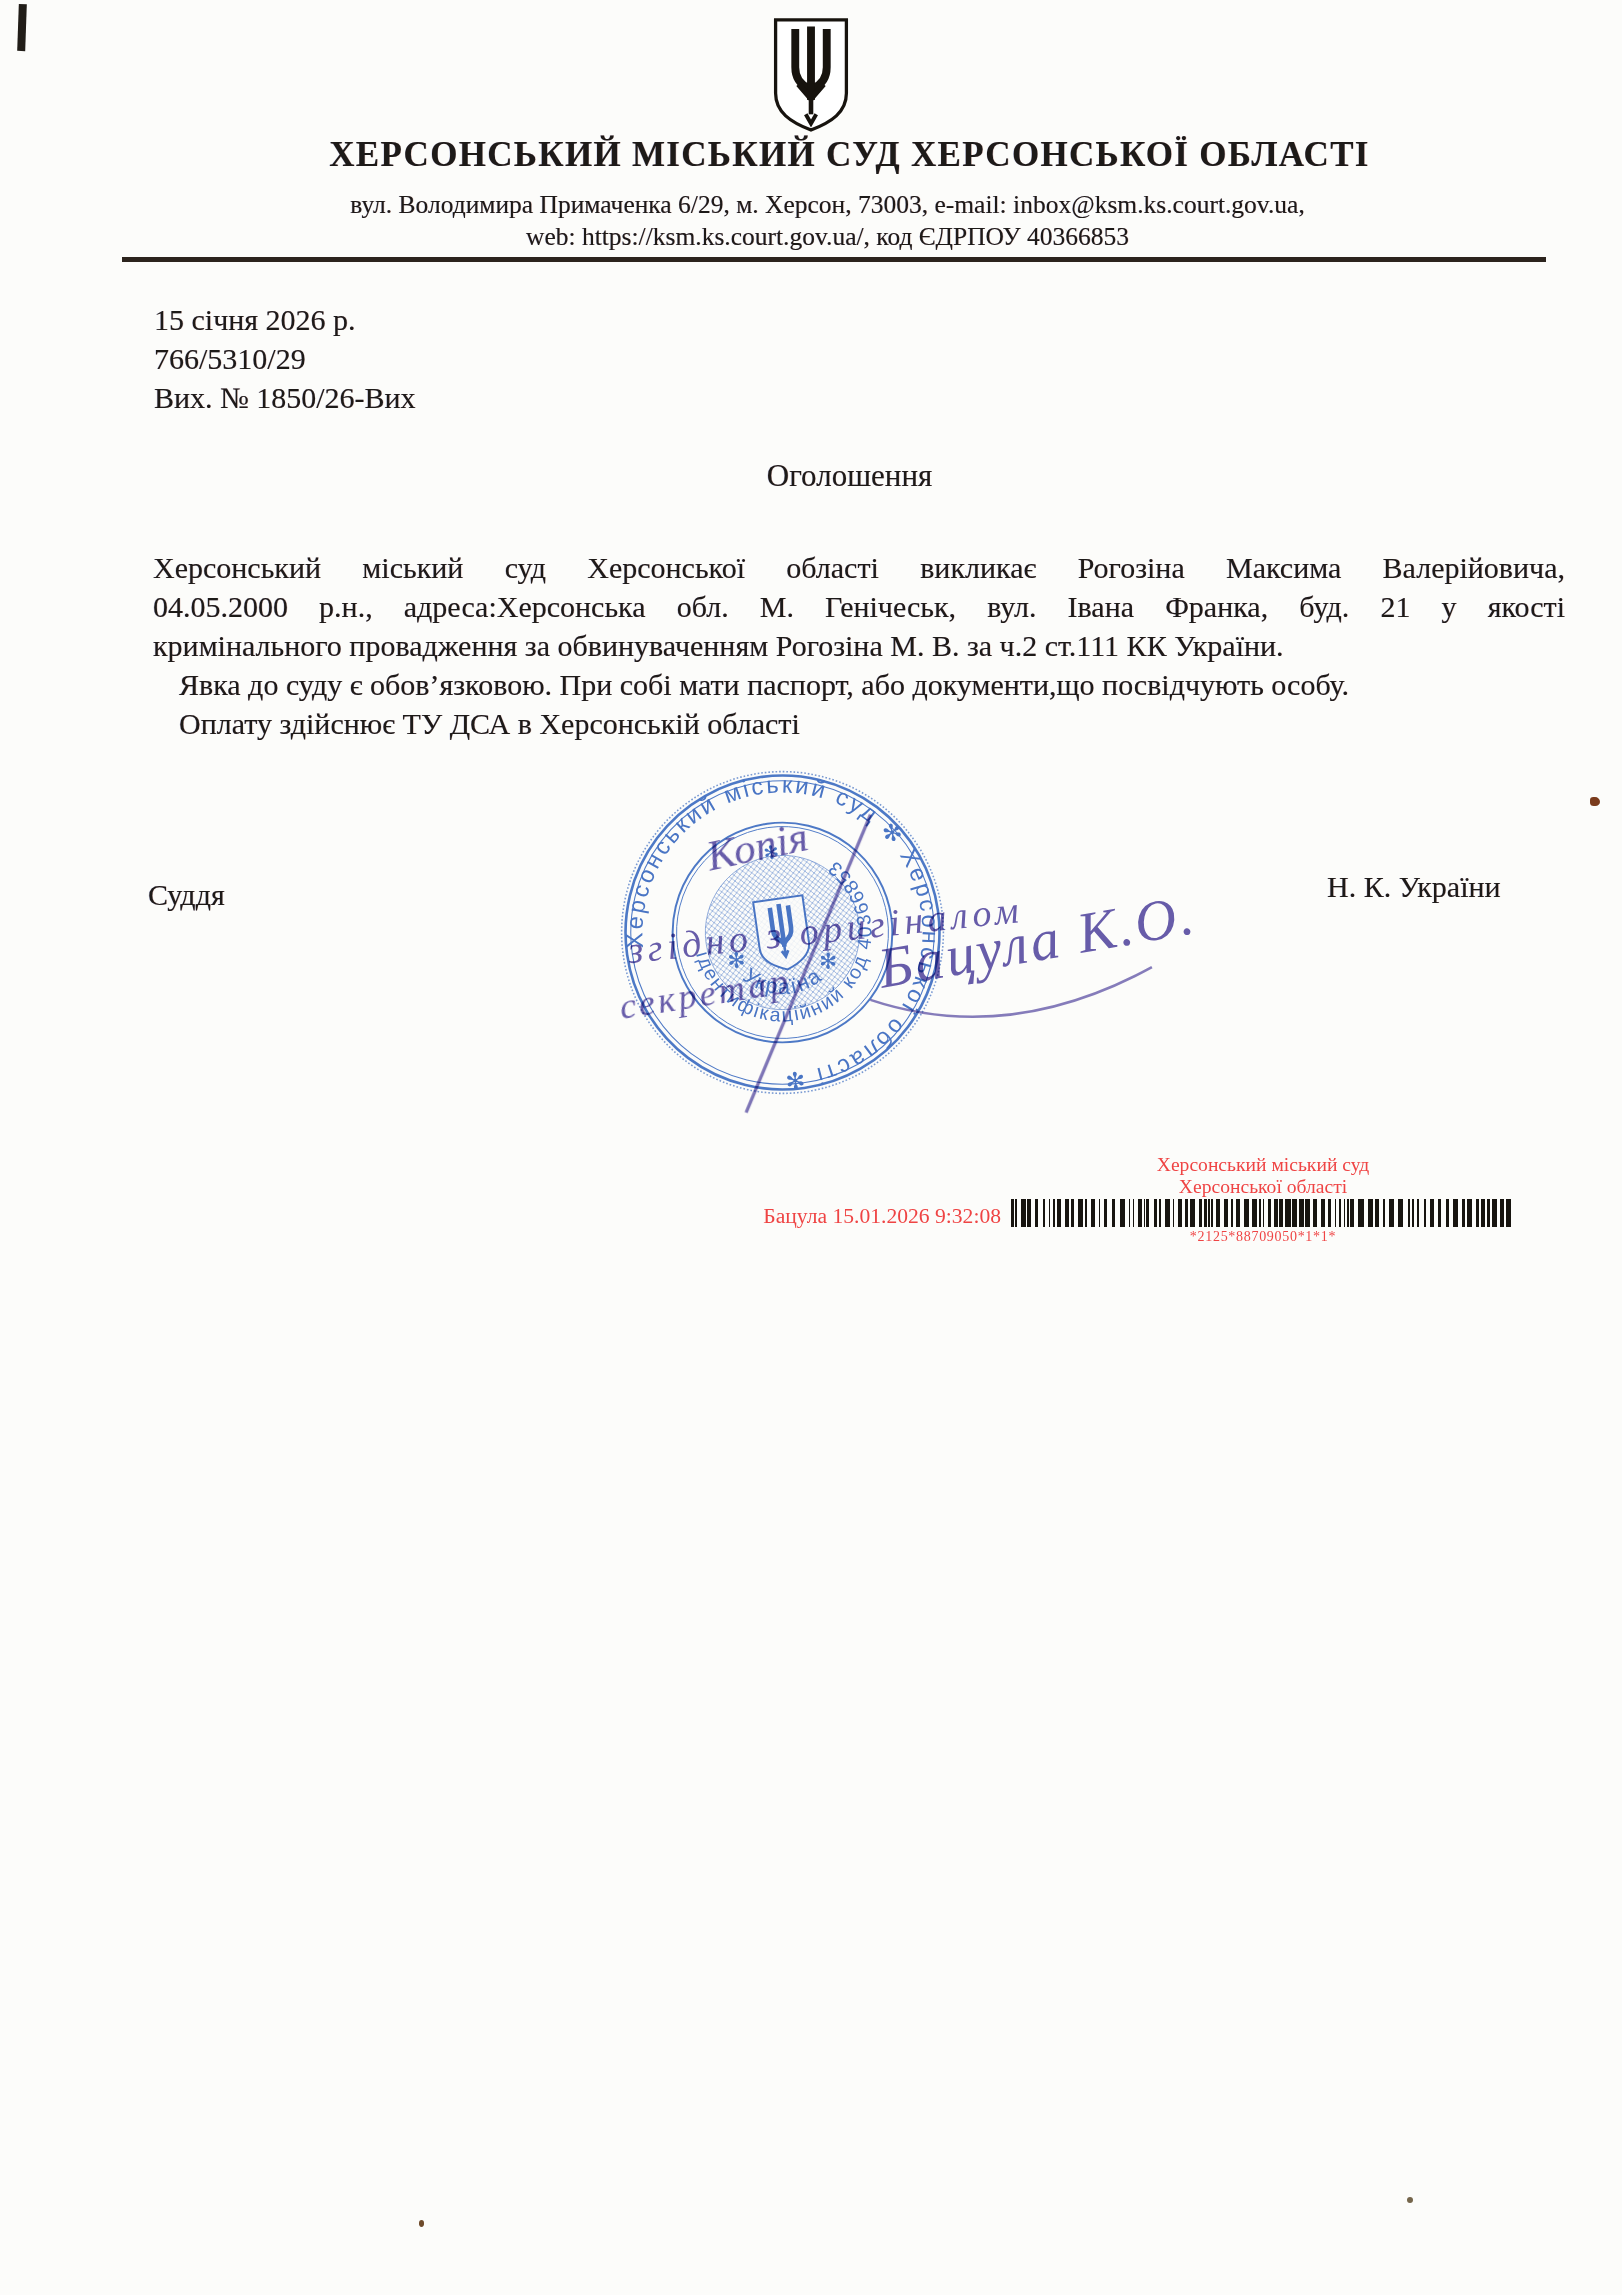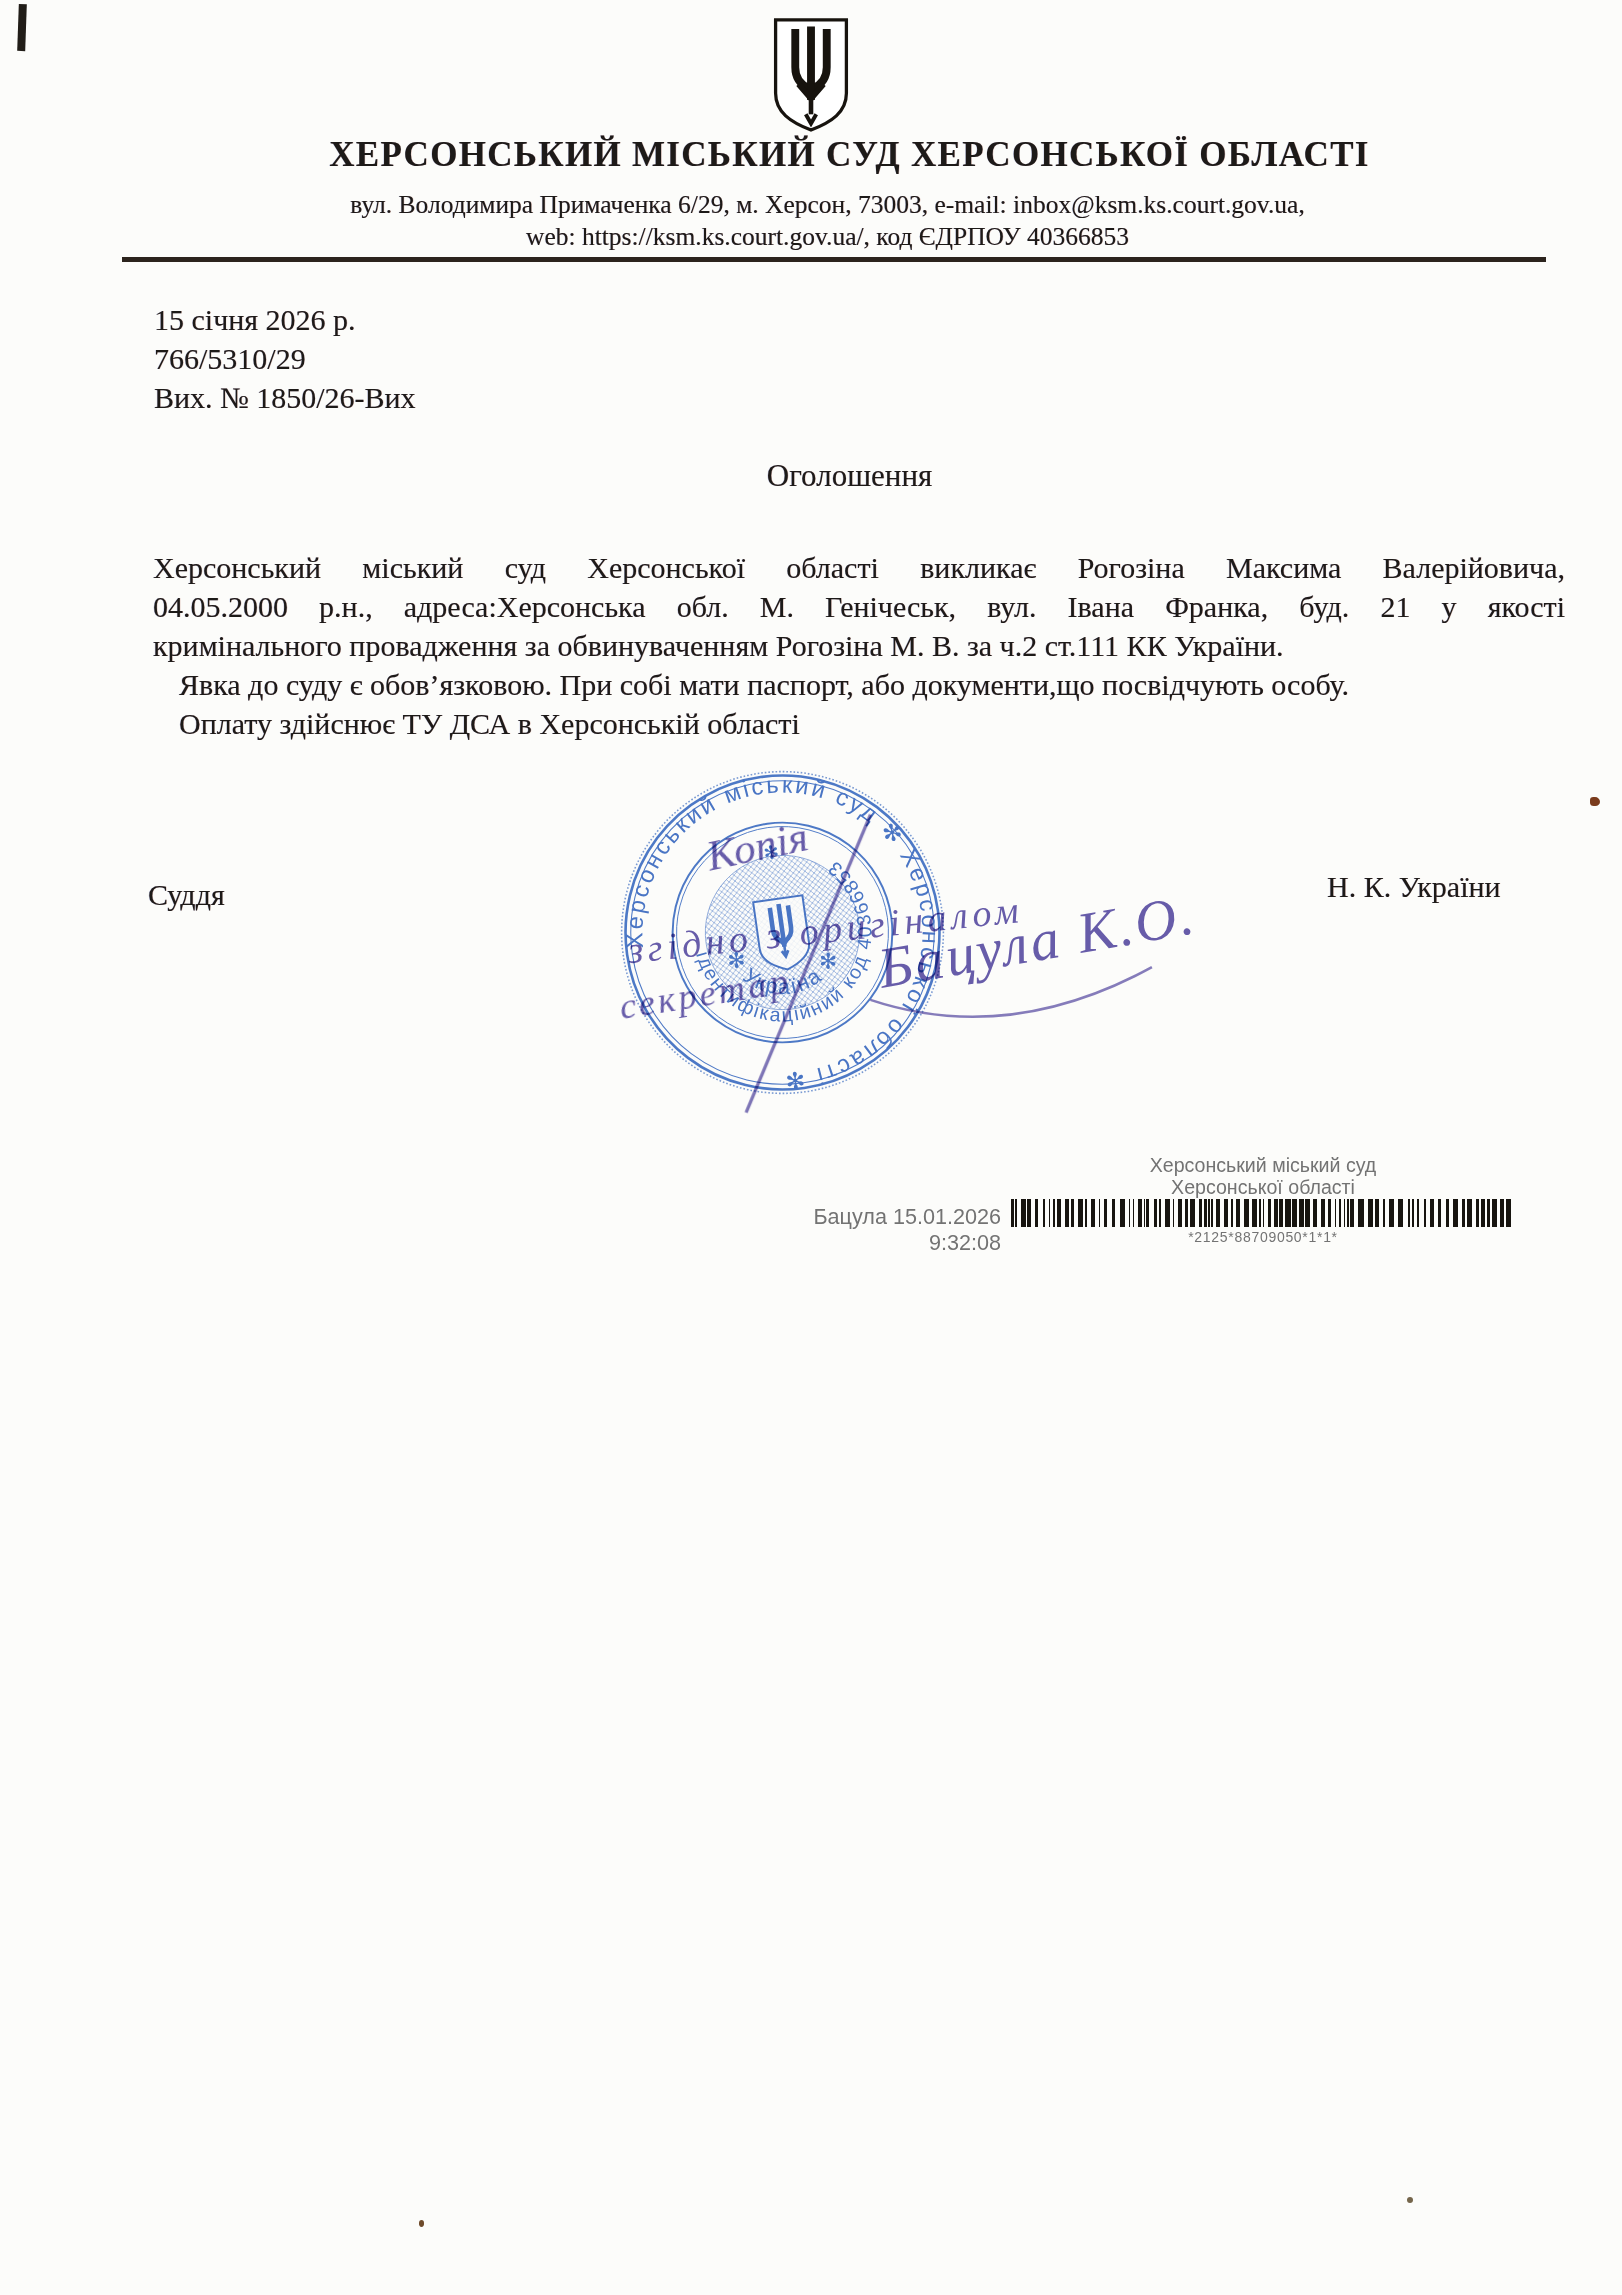--- a/index.html
+++ b/index.html
@@ -36,21 +36,21 @@
   
   .sig-row{position:absolute;left:0;top:870px;width:1623px;font-size:30px;}
   .sig-role{position:absolute;left:110px;top:8px;}
   .sig-name{position:absolute;left:1289px;top:0;}
 
   
   .stamp{position:absolute;left:619px;top:769px;width:327px;height:327px;opacity:.92;mix-blend-mode:multiply;}
   .handwriting{position:absolute;left:589px;top:772px;width:720px;height:406px;mix-blend-mode:multiply;}
 
   
-  .foot{font-family:Liberation Sans, sans-serif;color:#737373;}
+  .foot{font-family:Liberation Serif, serif;color:#ef4444;}
   .bc-captions{position:absolute;left:1008px;top:1154px;width:510px;text-align:center;font-size:19.6px;line-height:22px;}
   .bc-info{position:absolute;left:746px;top:1204px;width:255px;text-align:right;font-size:21.6px;}
   .barcode{position:absolute;left:1011px;top:1199px;width:505px;height:27.5px;font-size:0;white-space:nowrap;overflow:hidden;}
   .barcode i{display:inline-block;height:100%;background:#17140f;vertical-align:top;}
   .bc-stars{position:absolute;left:1008px;top:1229px;width:510px;text-align:center;font-size:14px;letter-spacing:0.7px;}
 
   
   .art{position:absolute;}
   .art-corner{left:18.3px;top:3.9px;width:7.9px;height:47px;background:#211d18;transform:rotate(2deg);}
   .speck1{left:1590px;top:797px;width:9.8px;height:9.2px;background:#7a3b1c;border-radius:40% 60% 55% 45%;}

